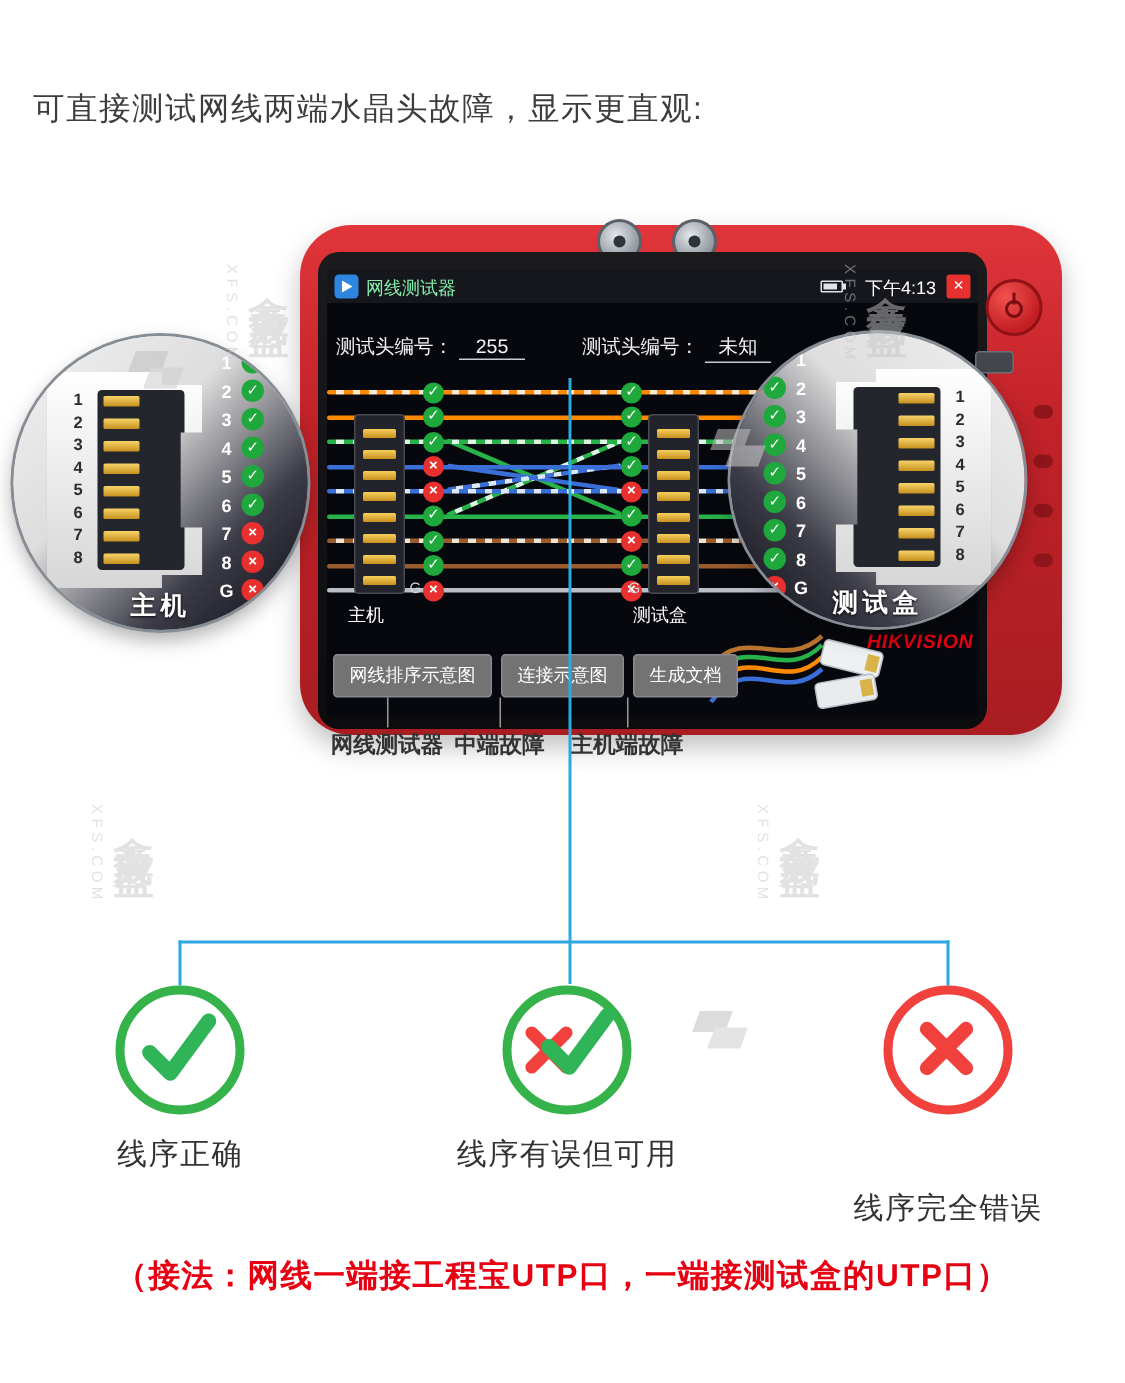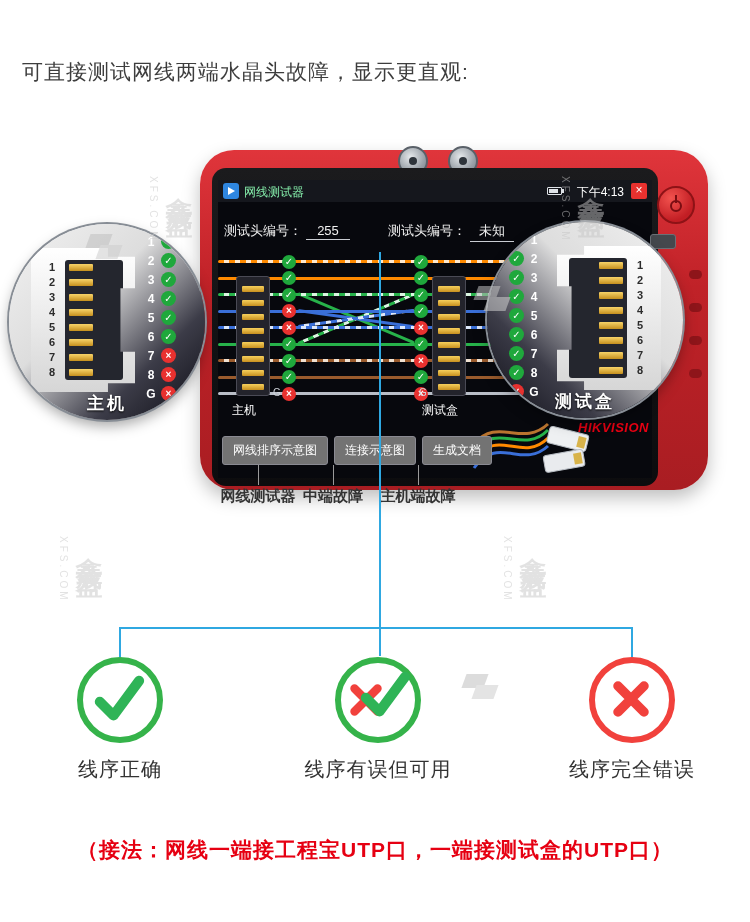--- a/index.html
+++ b/index.html
@@ -413,21 +413,21 @@
     <svg class="lg-check" width="64" height="64" viewBox="0 0 70 70">
       <path d="M14 38 L29 53 L57 15" fill="none" stroke="#2fb457" stroke-width="11" stroke-linecap="round" stroke-linejoin="round"></path>
     </svg>
   </div>
 <div class="legend-label" style="left: 378px; text-align: center;">线序有误但可用</div>
 <div class="legend-circle error" style="left: 589px;">
     <svg class="lg-cross" width="52" height="52" viewBox="0 0 60 60">
       <path d="M15 15 L45 45 M45 15 L15 45" fill="none" stroke="#f1413c" stroke-width="11" stroke-linecap="round"></path>
     </svg>
   </div>
-<div class="legend-label" style="left: 632px;">线序完全错误</div>
+<div class="legend-label" style="left: 632px; margin-top: 36px;">线序完全错误</div>
 <div class="wm" style="left: 148px; top: 176px;">
     <span class="wm-en">XFS.COM</span>
     <span class="wm-cn">鑫方盛</span>
   </div>
 <div class="wm" style="left: 560px; top: 176px;">
     <span class="wm-en">XFS.COM</span>
     <span class="wm-cn">鑫方盛</span>
   </div>
 <div class="wm" style="left: 58px; top: 536px;">
     <span class="wm-en">XFS.COM</span>

